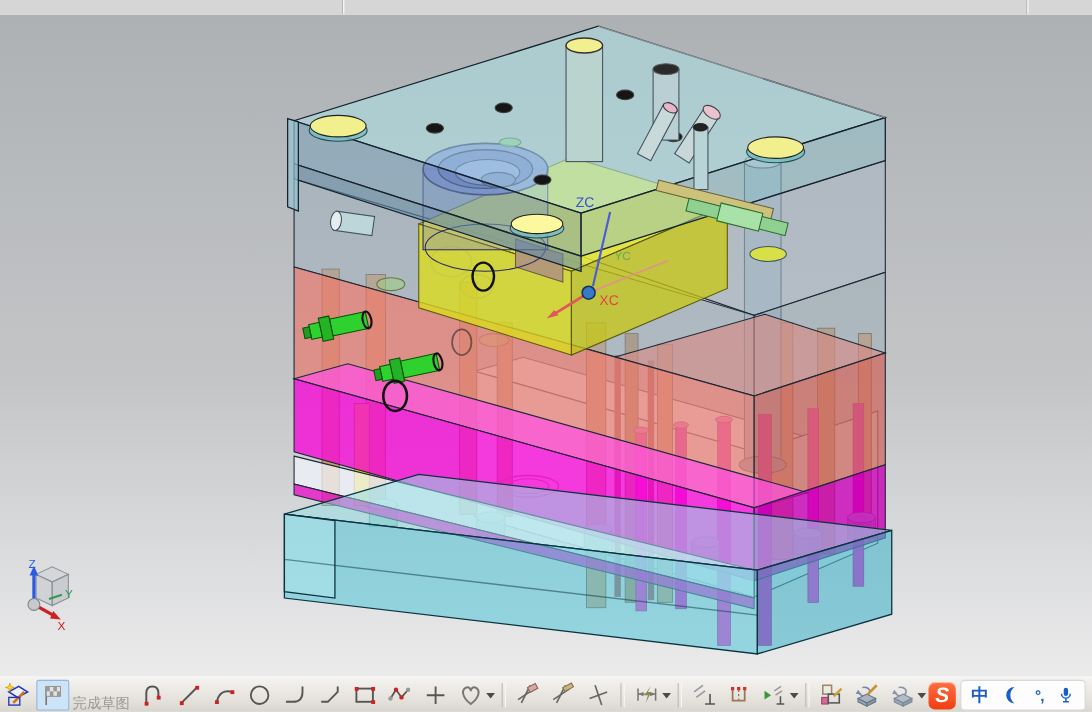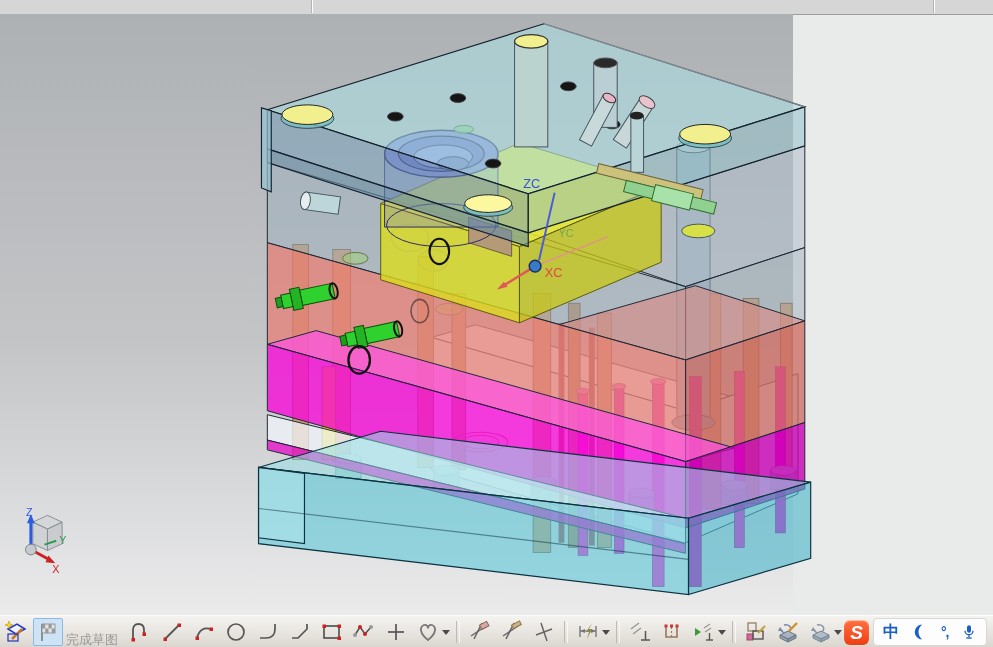--- a/index.html
+++ b/index.html
@@ -4,21 +4,21 @@
 <style>
   html,body{margin:0;padding:0;width:993px;height:647px;overflow:hidden;
     font-family:"Liberation Sans",sans-serif;background:#e9eaea;}
   #app{position:relative;width:993px;height:647px;}
   
   #titlebar{position:absolute;top:0;left:0;width:993px;height:14px;
     background:#d6d6d7;border-bottom:1px solid #9a9c9e;}
   #titlebar .vsep{position:absolute;top:0;width:1px;height:13px;background:#fdfdfd;
     box-shadow:-1px 0 0 #b4b4b6;}
   
-  #viewport{position:absolute;top:14px;left:0;width:793px;height:601px;
+  #viewport{position:absolute;top:14px;left:0;width:993px;height:601px;
     background:linear-gradient(#aeb1b4,#c3c5c7 55%,#ebebec);}
   #viewport svg{display:block}
   
   #toolbar{position:absolute;top:615px;left:0;width:993px;height:32px;
     background:linear-gradient(#f5f3f0,#e3e0da 70%,#d8d5cf);
     border-top:1px solid #fcfcfc;display:flex;align-items:center;}
   .tb{width:30px;height:28px;margin:0 1px;padding:0;border:1px solid transparent;
     background:transparent;display:flex;align-items:center;justify-content:center;flex:0 0 auto;}
   .tb.active{background:#cde3f6;border-color:#8db9e2;border-radius:2px;}
   .tb svg{display:block}

